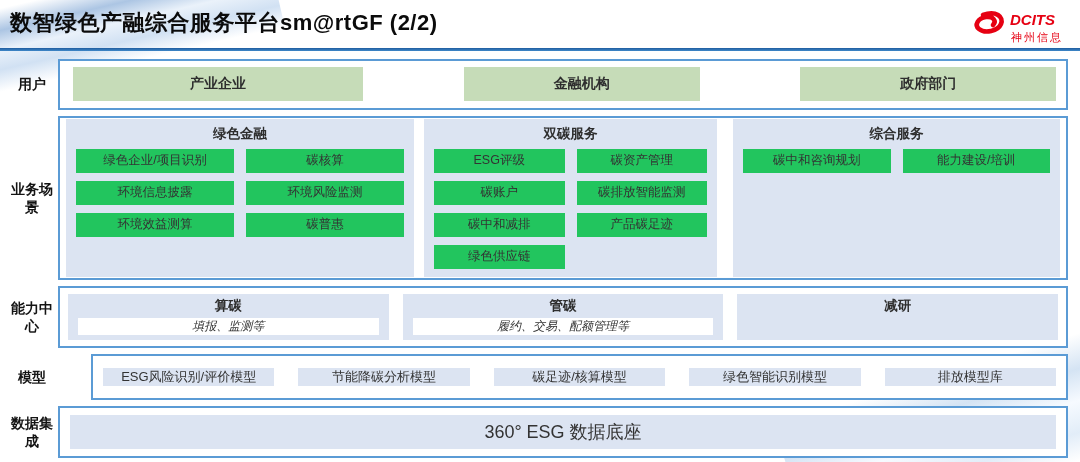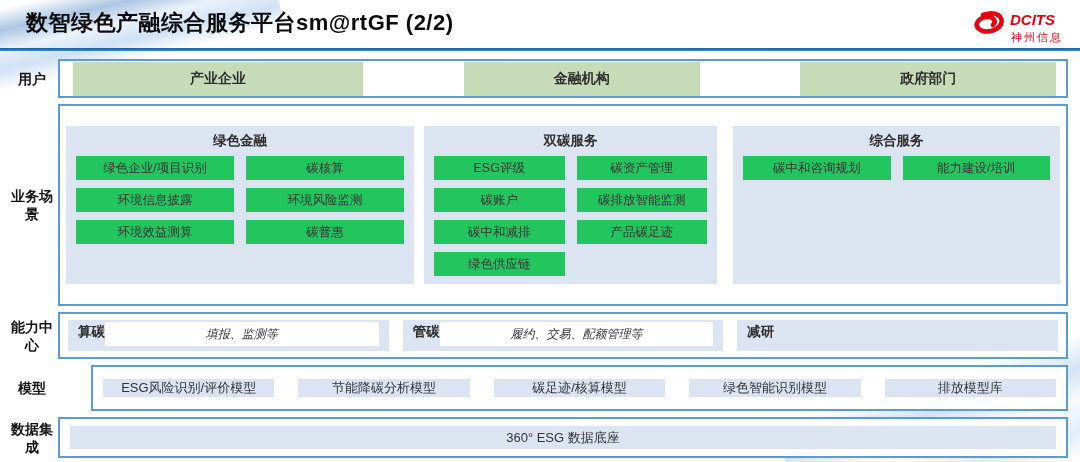--- a/index.html
+++ b/index.html
@@ -27,21 +27,21 @@
     bottom:-52px; right:-84px; width:380px; height:170px;
     transform:rotate(-17deg);
     background:linear-gradient(to bottom,
       rgba(255,255,255,0) 14%,
       rgba(170,200,232,0.50) 34%,
       rgba(246,250,255,0.95) 52%,
       rgba(190,215,240,0.45) 70%,
       rgba(255,255,255,0) 86%);
   }
   
-  .header { position:absolute; top:0; left:16px; right:0; height:48px; z-index:2; }
+  .header { position:absolute; top:0; left:0; right:0; height:48px; z-index:2; }
   .page-title {
     margin:0; padding:11px 0 0 10px;
     font-size:22px; line-height:24px; font-weight:bold; color:#0b0b0b;
     letter-spacing:0.5px;
   }
   .title-underline {
     position:absolute; top:48px; left:0; width:1080px; height:3px;
     background:linear-gradient(to bottom,#1f5c9e,#3f88c9); z-index:2;
   }
   .logo { position:absolute; top:6px; right:12px; z-index:3; }
@@ -63,54 +63,54 @@
   .row-users { height:52px; }
   .users-box { display:flex; align-items:center; justify-content:space-between; padding:0 10px 0 13px;gap:27px; }
   .green-btn {
     background:#C6DCB8; height:34px;
     display:flex; align-items:center; justify-content:center;
     font-size:14px; font-weight:bold; color:#2e2e2e;
   }
   .gb1 { flex:0 0 29.5%; } .gb2 { flex:0 0 24%; } .gb3 { flex:0 0 26%; }
   
   .row-scenarios { flex:1; }
-  .scenarios-box { display:flex; gap:10px; padding:20px 6px; }
+  .scenarios-box { display:flex; gap:10px; padding:1px 6px; }
   .scol { background:#DCE4F2; padding:3px 10px 8px; display:flex; flex-direction:column; }
   .scol-1 { flex:0 0 35%; } .scol-2 { flex:0 0 29.5%; } .scol-3 { flex:1;margin-left:6px; }
   .scol-title { text-align:center; font-weight:bold; font-size:13.5px; color:#2e2e2e; padding:3px 0 6px; }
   .scol-grid { display:grid; grid-template-columns:1fr 1fr; gap:8px 12px; align-content:start; }
   .sitem {
     background:#22c55e; height:24px;
     display:flex; align-items:center; justify-content:center;
     font-size:12.5px; color:#333; white-space:nowrap;
   }
   
   .row-capabilities { height:62px; }
   .capabilities-box { display:flex; gap:14px; padding:6px 8px; }
-  .ccol { flex:1; background:#DCE4F2; padding:2px 10px 5px; display:flex; flex-direction:row; }
+  .ccol { flex:1; background:#DCE4F2; padding:2px 10px 5px; display:flex; flex-direction:column; }
   .ccol-title { text-align:center; font-weight:bold; font-size:13.5px; color:#2e2e2e; padding:1px 0 3px; }
   .ccol-desc {
     background:#ffffff; flex:1; display:flex; align-items:center; justify-content:center;
     font-style:italic; font-size:12px; color:#333;
   }
   
   .row-models { height:46px;gap:33px; }
   .models-box { display:flex; gap:24px; padding:12px 10px; }
   .mitem {
     flex:1; background:#DCE4F2;
     display:flex; align-items:center; justify-content:center;
     font-size:13px; color:#333; white-space:nowrap;
   }
   
   .row-data { height:54px; }
   .data-box { display:flex; padding:7px 10px; }
   .ditem {
     flex:1; background:#DCE4F2;
     display:flex; align-items:center; justify-content:center;
-    font-size:13px; color:#333;
+    font-size:18px; color:#333;
   }
 </style>
 </head>
 <body>
 
 <div class="swoosh swoosh-tl"></div>
 <div class="swoosh swoosh-br"></div>
 
 <div class="header">
   <h1 class="page-title">数智绿色产融综合服务平台sm@rtGF (2/2)</h1>

